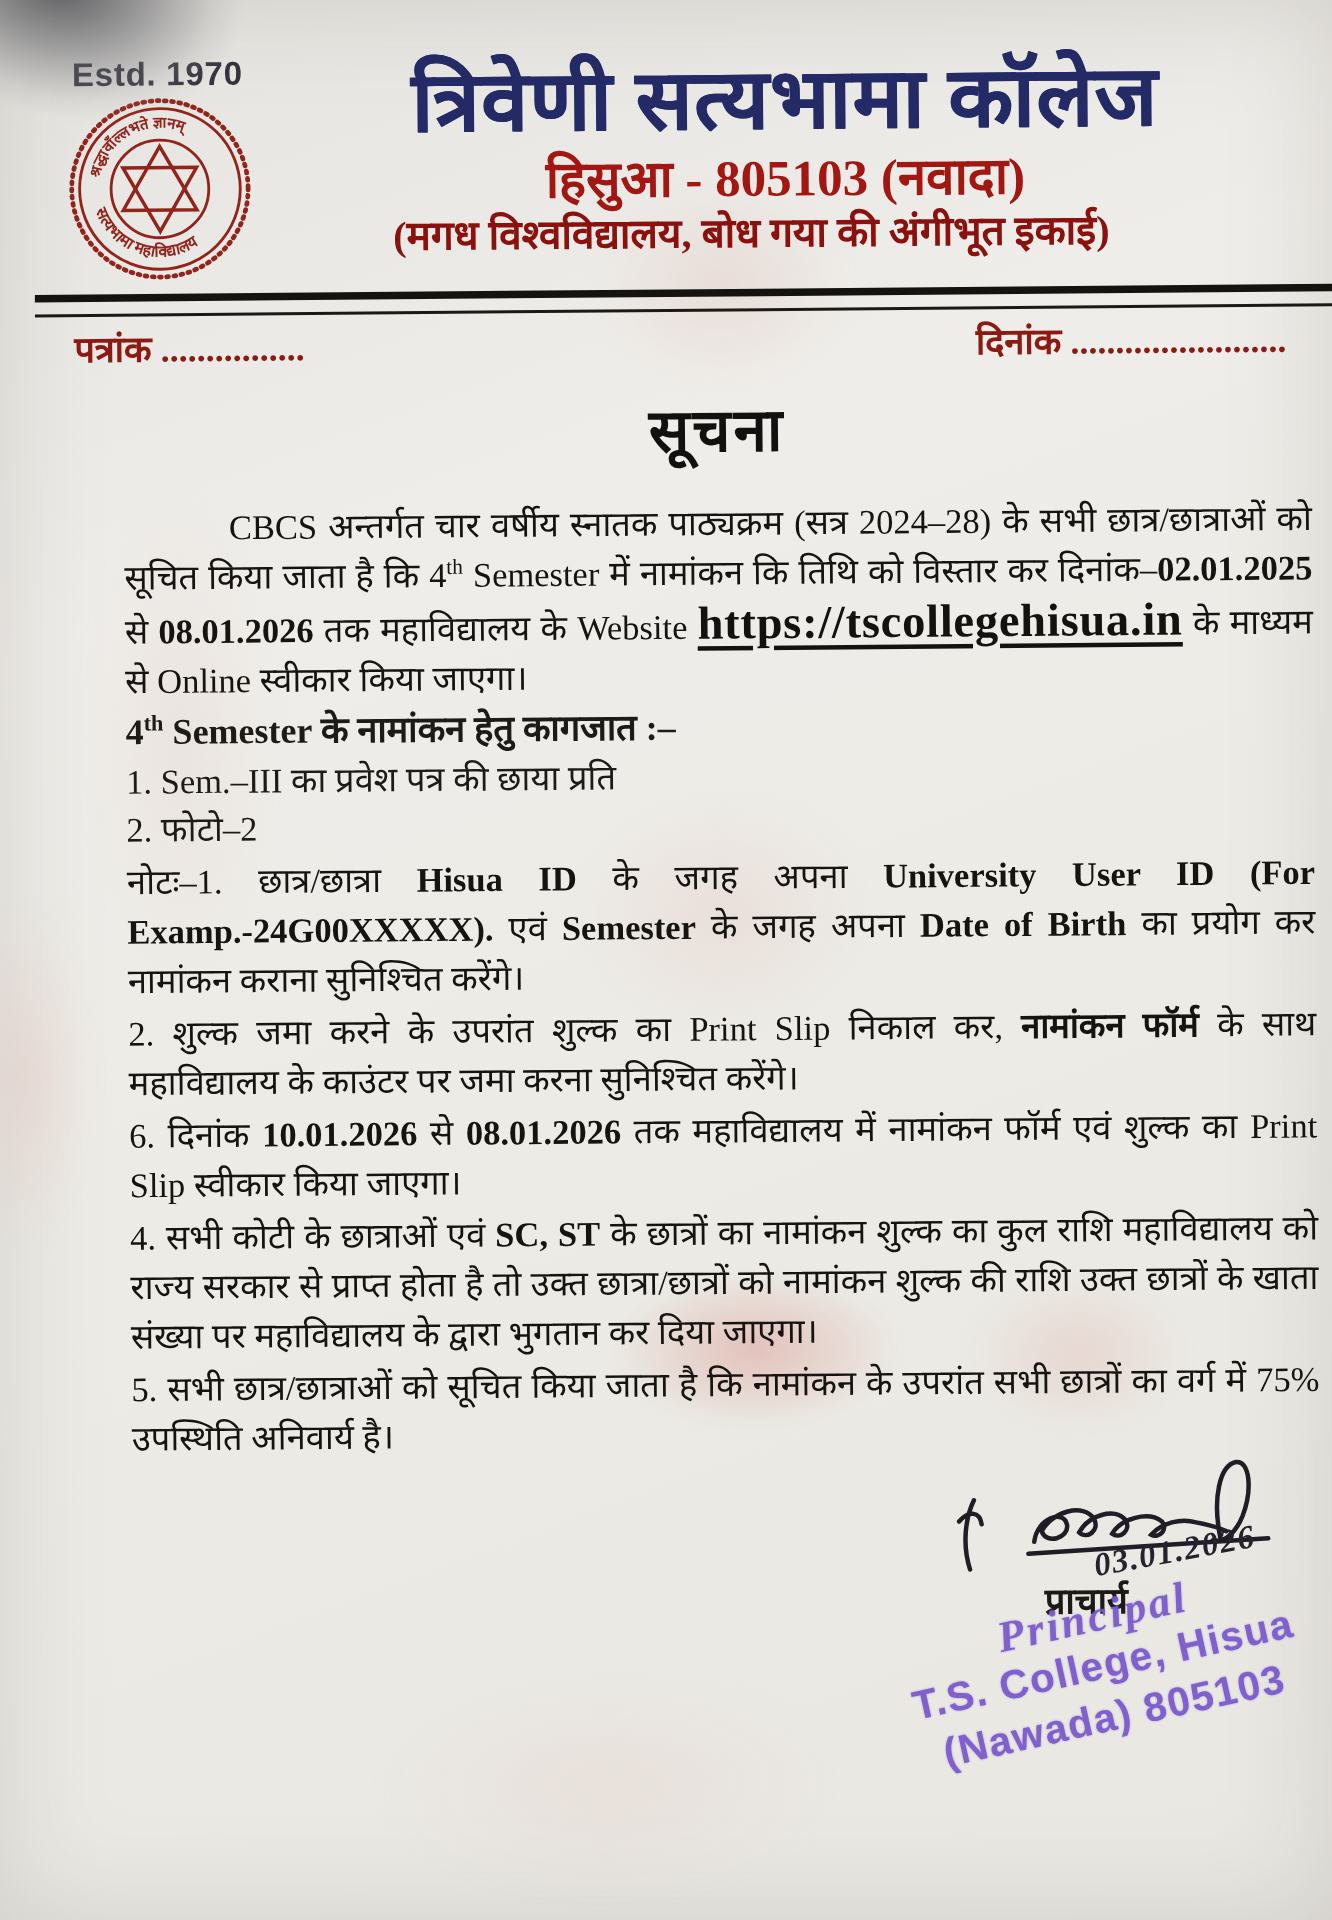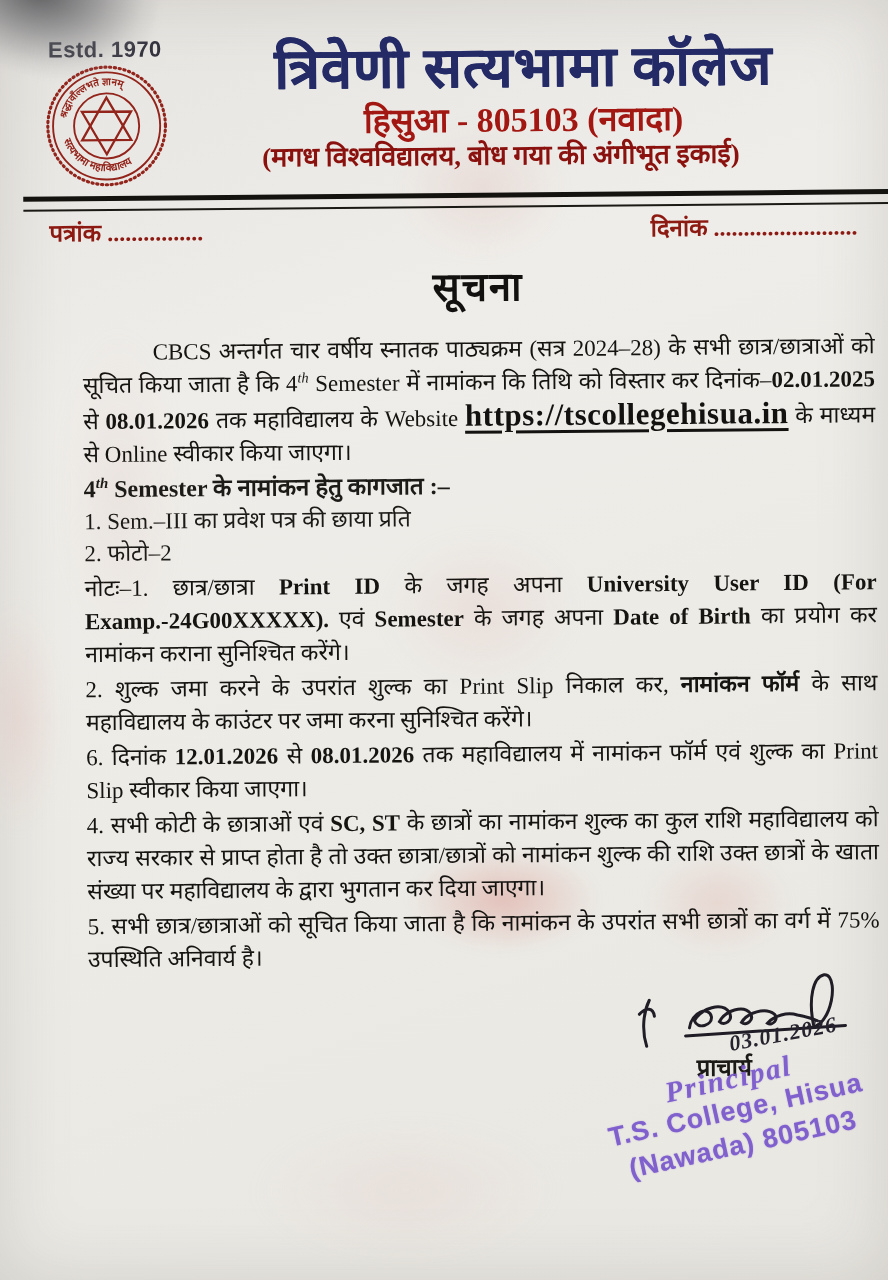--- a/index.html
+++ b/index.html
@@ -44,21 +44,21 @@
   .body-content{position:absolute; left:84px; right:12px; top:258px;}
   .notice-title{margin:0 0 20px; text-align:center; font-size:40px; font-weight:800; color:#121110; letter-spacing:2px;}
   .para{margin:0; font-size:23px; line-height:33px; text-align:justify; color:#161411;}
   .para.intro{text-indent:70px; margin-bottom:2px;}
   .latin{font-family:"Liberation Serif","DejaVu Serif",serif;}
   .bold{font-weight:700;}
   .url{font-size:31px; font-weight:800; text-decoration:underline; text-underline-offset:5px; letter-spacing:0.5px; color:#131210;}
   .docs-heading{margin:2px 0 0; font-size:24px; line-height:33px; font-weight:800;}
   .doc-item{margin:0; font-size:23px; line-height:32px;}
   .note{margin:2px 0 0;}
-  sup{font-size:62%; vertical-align:super; line-height:0;font-style:italic;}
+  sup{font-size:62%; vertical-align:super; line-height:0;}
 
   
   .sign-block{position:absolute; left:545px; top:972px; width:340px; height:250px; z-index:4;}
   .sig-svg{position:absolute; right:12px; top:0; width:250px; height:100px;}
   .sig-date{position:absolute; right:52px; top:52px; transform:rotate(-10deg);
     font-style:italic; font-weight:700; font-size:22px; color:#26232e; letter-spacing:1px;}
   .sig-designation{position:absolute; right:138px; top:80px; font-size:24px; font-weight:700; color:#1c1a17;}
   .stamp{position:absolute; right:-2px; top:70px; width:330px; transform:rotate(-12deg); transform-origin:85% 20%;
     text-align:center; color:#7a58cc; text-shadow:0 0 1.5px rgba(122,88,204,0.55); opacity:0.94;}
   .stamp-principal{font-family:"Liberation Serif","DejaVu Serif",serif; font-style:italic; font-weight:800;
@@ -118,25 +118,25 @@
     <div class="body-content">
       <h2 class="notice-title">सूचना</h2>
 
       <p class="para intro"><span>CBCS अन्तर्गत चार वर्षीय स्नातक पाठ्यक्रम (सत्र 2024–28) के सभी छात्र/छात्राओं को सूचित किया जाता है कि 4</span><sup>th</sup><span> Semester में नामांकन कि तिथि को विस्तार कर दिनांक–</span><span class="bold latin">02.01.2025</span><span> से </span><span class="bold latin">08.01.2026</span><span> तक महाविद्यालय के Website </span><span class="url latin">https://tscollegehisua.in</span><span> के माध्यम से Online स्वीकार किया जाएगा।</span></p>
 
       <p class="docs-heading"><span>4</span><sup>th</sup><span> Semester के नामांकन हेतु कागजात :–</span></p>
 
       <p class="doc-item">1. Sem.–III का प्रवेश पत्र की छाया प्रति</p>
       <p class="doc-item">2. फोटो–2</p>
 
-      <p class="para note"><span>नोटः–1. छात्र/छात्रा </span><span class="bold latin">Print ID</span><span> के जगह अपना </span><span class="bold latin">University User ID (For Examp.-24G00XXXXX).</span><span> एवं </span><span class="bold latin">Semester</span><span> के जगह अपना </span><span class="bold latin">Date of Birth</span><span> का प्रयोग कर नामांकन कराना सुनिश्चित करेंगे।</span></p>
+      <p class="para note"><span>नोटः–1. छात्र/छात्रा </span><span class="bold latin">Hisua ID</span><span> के जगह अपना </span><span class="bold latin">University User ID (For Examp.-24G00XXXXX).</span><span> एवं </span><span class="bold latin">Semester</span><span> के जगह अपना </span><span class="bold latin">Date of Birth</span><span> का प्रयोग कर नामांकन कराना सुनिश्चित करेंगे।</span></p>
 
       <p class="para note"><span>2. शुल्क जमा करने के उपरांत शुल्क का Print Slip निकाल कर, </span><span class="bold">नामांकन फॉर्म</span><span> के साथ महाविद्यालय के काउंटर पर जमा करना सुनिश्चित करेंगे।</span></p>
 
-      <p class="para note"><span>6. दिनांक </span><span class="bold latin">12.01.2026</span><span> से </span><span class="bold latin">08.01.2026</span><span> तक महाविद्यालय में नामांकन फॉर्म एवं शुल्क का Print Slip स्वीकार किया जाएगा।</span></p>
+      <p class="para note"><span>6. दिनांक </span><span class="bold latin">10.01.2026</span><span> से </span><span class="bold latin">08.01.2026</span><span> तक महाविद्यालय में नामांकन फॉर्म एवं शुल्क का Print Slip स्वीकार किया जाएगा।</span></p>
 
       <p class="para note"><span>4. सभी कोटी के छात्राओं एवं </span><span class="bold latin">SC, ST</span><span> के छात्रों का नामांकन शुल्क का कुल राशि महाविद्यालय को राज्य सरकार से प्राप्त होता है तो उक्त छात्रा/छात्रों को नामांकन शुल्क की राशि उक्त छात्रों के खाता संख्या पर महाविद्यालय के द्वारा भुगतान कर दिया जाएगा।</span></p>
 
       <p class="para note">5. सभी छात्र/छात्राओं को सूचित किया जाता है कि नामांकन के उपरांत सभी छात्रों का वर्ग में 75% उपस्थिति अनिवार्य है।</p>
     </div>
 
     <div class="sign-block">
       <svg class="sig-svg" viewBox="0 0 250 100">
         <g fill="none" stroke="#201d26" stroke-width="3" stroke-linecap="round">
           <path d="M22,30 C16,42 14,60 19,76 M12,44 C19,36 26,38 27,46"></path>

